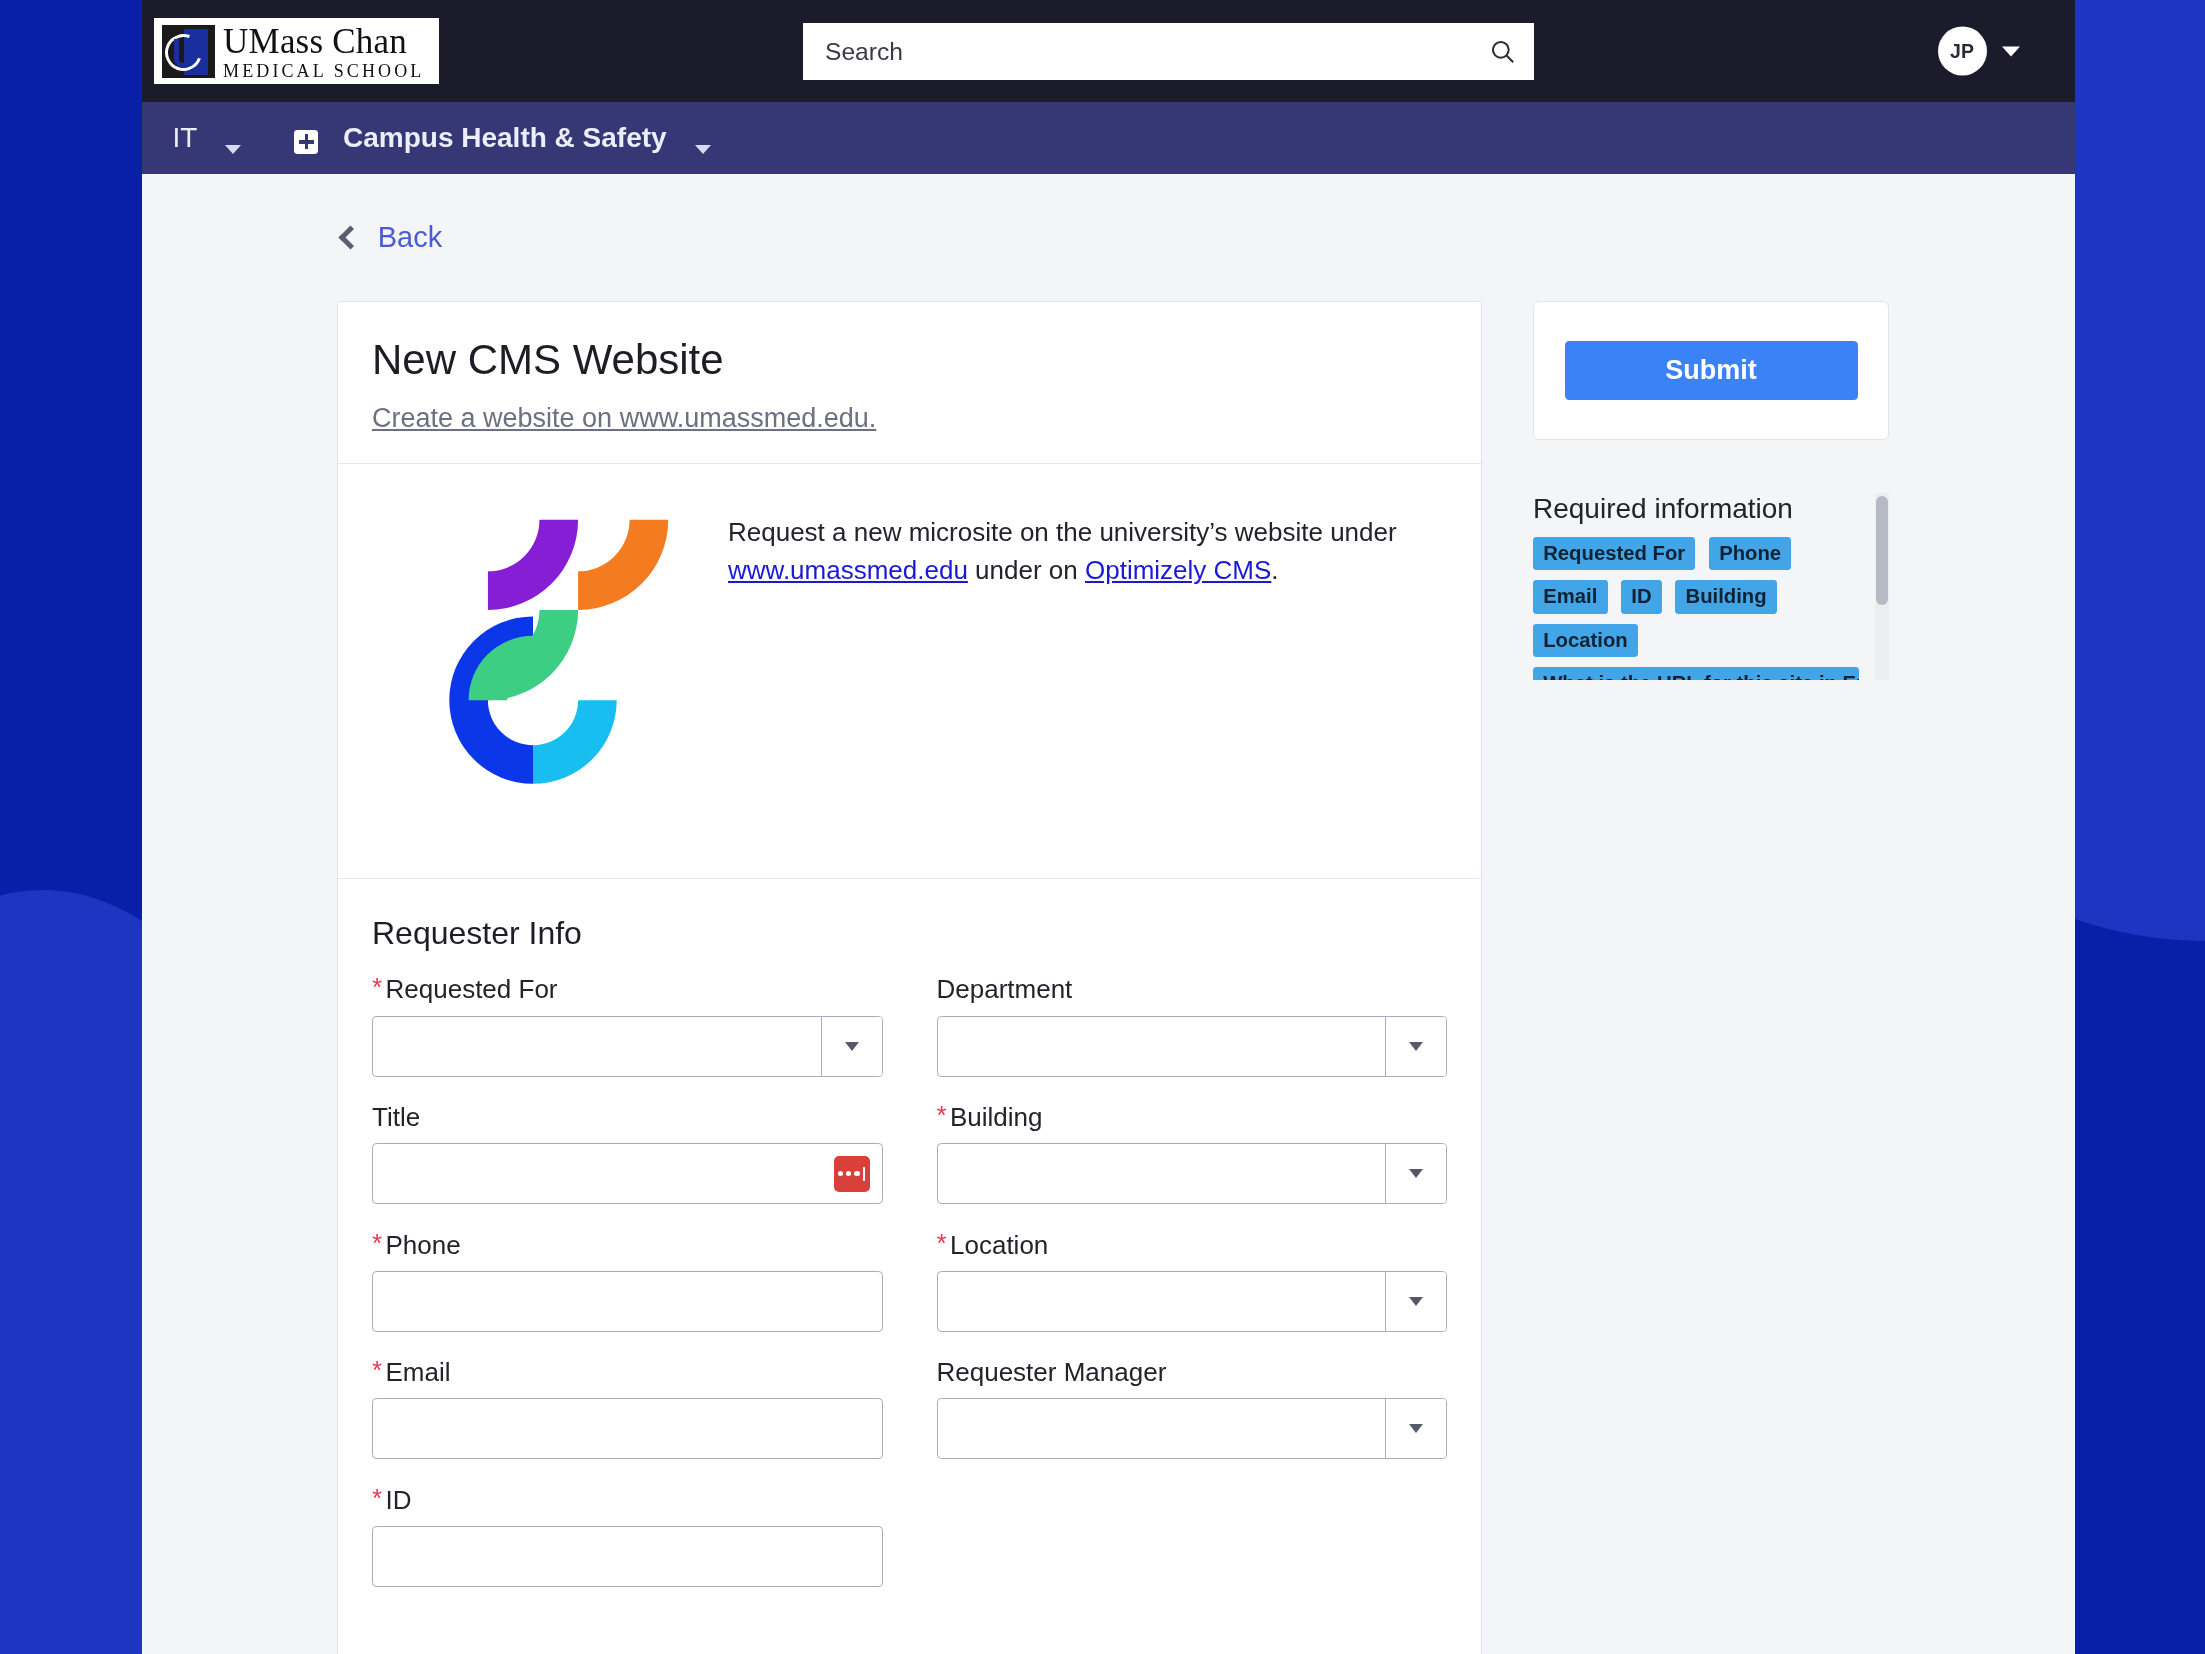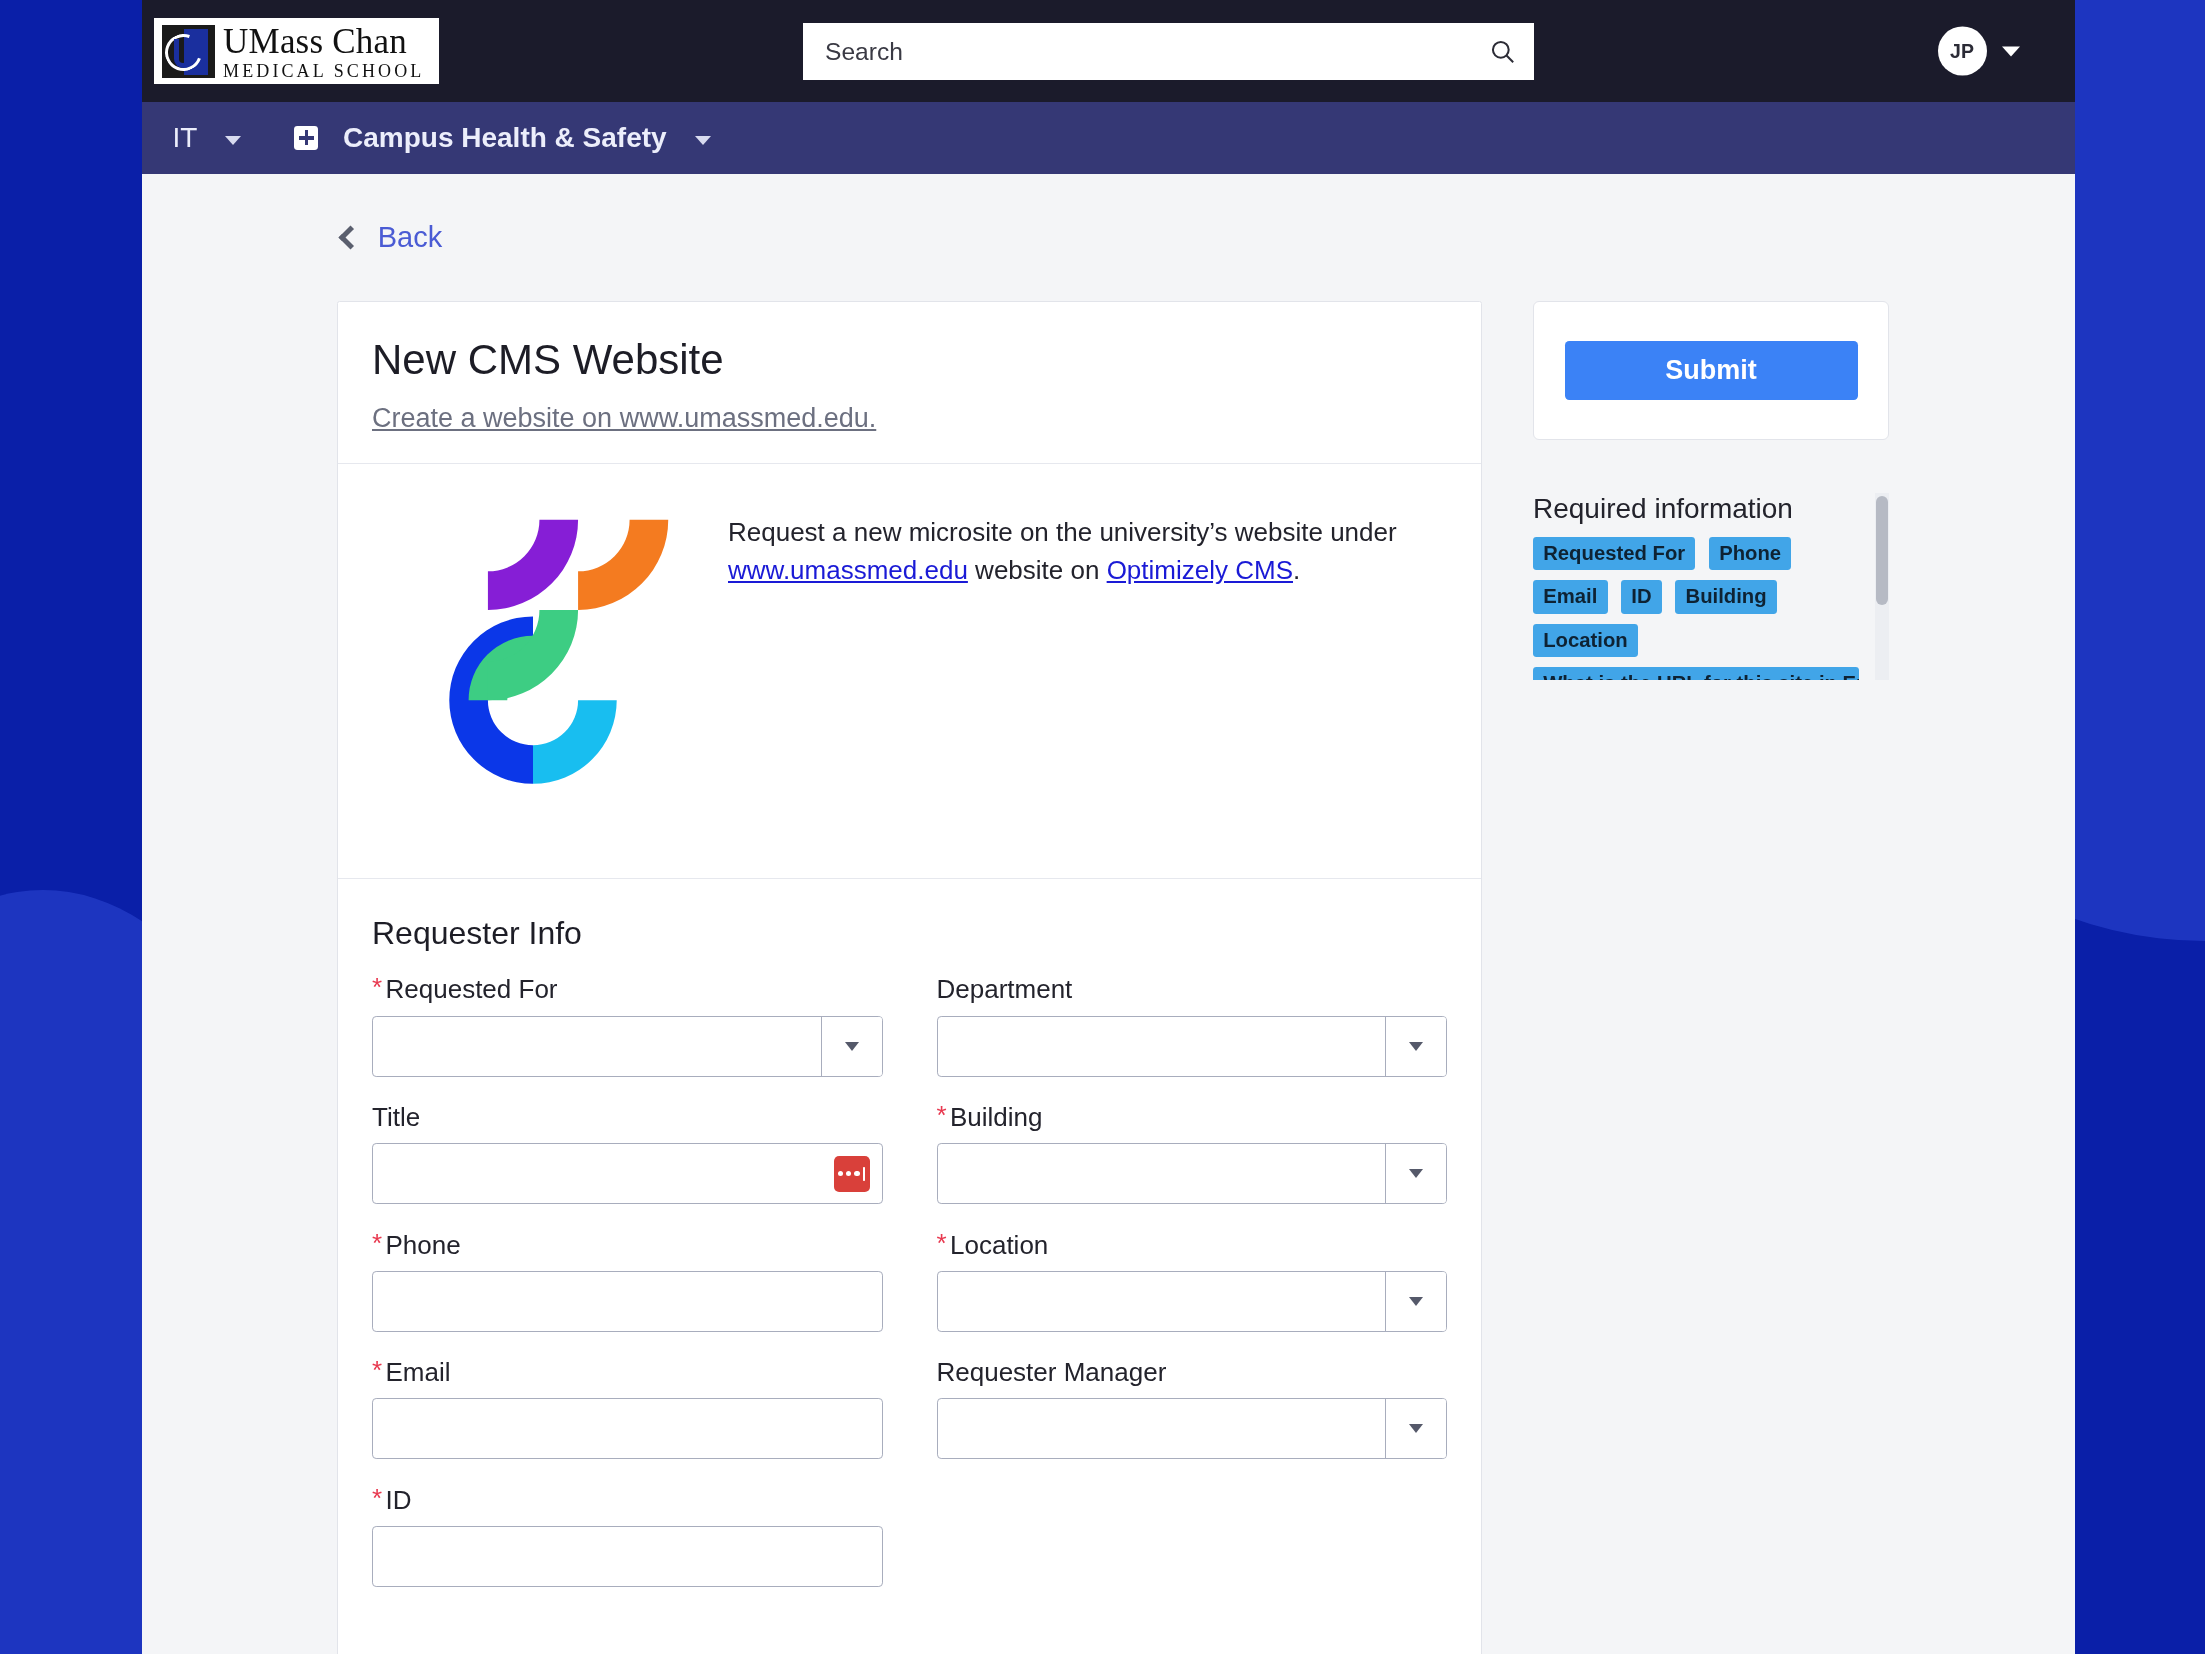--- a/index.html
+++ b/index.html
@@ -141,21 +141,21 @@
 
   
   .navbar {
     height: 72px;
     background: #353875;
     display: flex; align-items: center;
     padding-left: 30.5px;
     gap: 53px;
   }
   .nav-item {
-    display: flex; align-items: center; gap: 28px;
+    display: flex; align-items: flex-end; gap: 28px;
     color: #eceefb;
     font-size: 28px;
     cursor: pointer;
   }
   .nav-item.bold { font-weight: bold; }
   .nav-caret {
     width: 0; height: 0;
     border-left: 8.5px solid transparent;
     border-right: 8.5px solid transparent;
     border-top: 9.3px solid #d8dbf0;
@@ -420,21 +420,21 @@
 
               <path d="M50,62 A20,20 0 0 0 70,42 L58,42 A8,8 0 0 1 50,50 Z" fill="#3dcd83" transform="rotate(180 50 52) scale(1)"></path>
               <path d="M36,62 A28,28 0 0 0 64,34 L52,34 A16,16 0 0 1 36,50 Z" fill="#3dcd83"></path>
 
               <path d="M36,34 A28,28 0 0 0 64,6 L52,6 A16,16 0 0 1 36,22 Z" fill="#861ed6"></path>
 
               <path d="M64,34 A28,28 0 0 0 92,6 L80,6 A16,16 0 0 1 64,22 Z" fill="#f47b20"></path>
             </svg>
           </div>
           <div class="intro-text">
-            <span>Request a new microsite on the university’s website under </span><a href="#">www.umassmed.edu</a><span> website on </span><a href="#">Optimizely CMS</a><span>.</span>
+            <span>Request a new microsite on the university’s website under </span><a href="#">www.umassmed.edu</a><span> under on </span><a href="#">Optimizely CMS</a><span>.</span>
           </div>
         </div>
 
         <div class="form-sec">
           <div class="sec-title">Requester Info</div>
           <div class="grid">
 
             <div class="field">
               <div class="field-label">
                 <span class="req-star">*</span>

